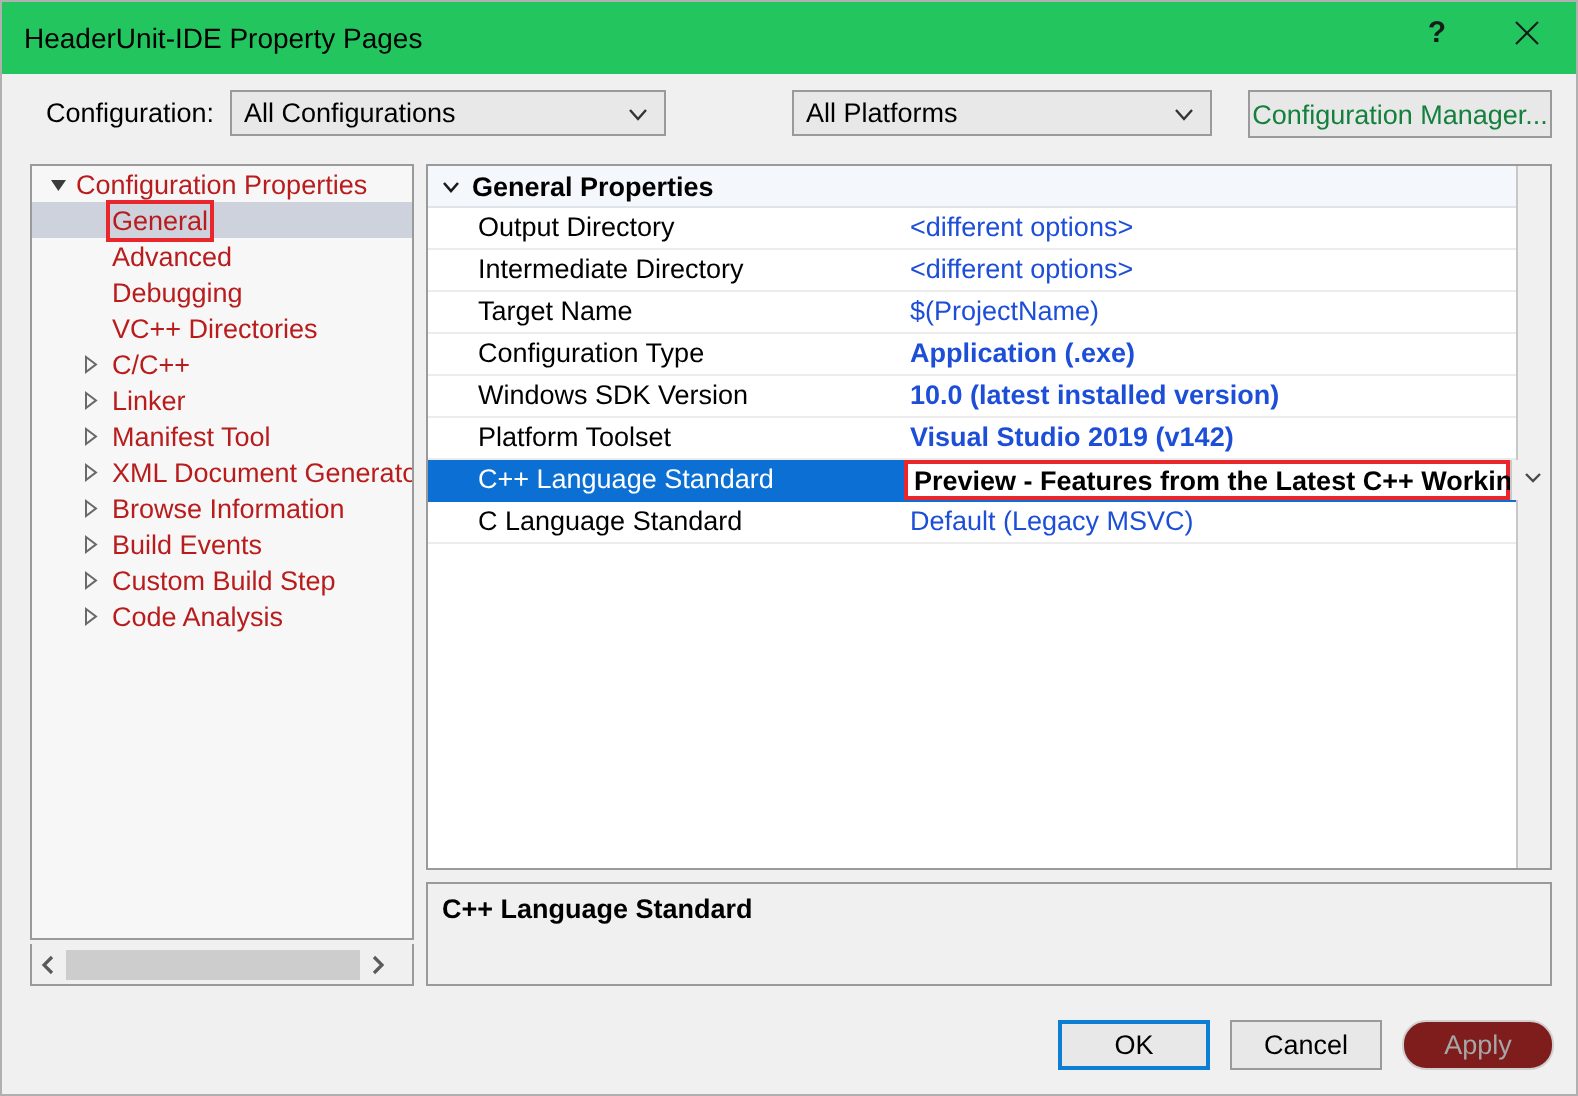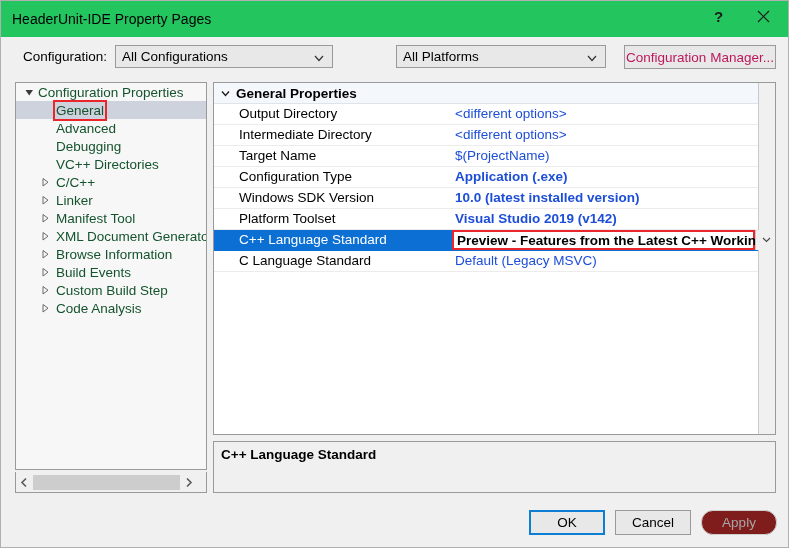--- a/index.html
+++ b/index.html
@@ -101,21 +101,21 @@
   #config-manager-btn {
     position: absolute;
     left: 623px;
     top: 8px;
     width: 152px;
     height: 24px;
     background: #e8e8e8;
     border: 1px solid #9a9a9a;
     box-sizing: border-box;
     font-size: 13.5px;
-    color: #be185d;
+    color: #15803d;
     display: flex;
     align-items: center;
     justify-content: center;
     cursor: default;
   }
 
   
   #tree-panel {
     position: absolute;
     left: 14px;
@@ -124,21 +124,21 @@
     height: 388px;
     background: #f7f7f7;
     border: 1px solid #9a9a9a;
     box-sizing: border-box;
     overflow: hidden;
   }
   .tree-item {
     position: relative;
     height: 18px;
     font-size: 13.5px;
-    color: #14532d;
+    color: #b91c1c;
     white-space: nowrap;
     cursor: default;
     display: flex;
     align-items: center;
   }
   .tree-item.root { padding-left: 22px; }
   .tree-item.child { padding-left: 40px; }
   .tree-item.selected { background: #cdd2dc; }
   .tree-item .expander {
     position: absolute;

